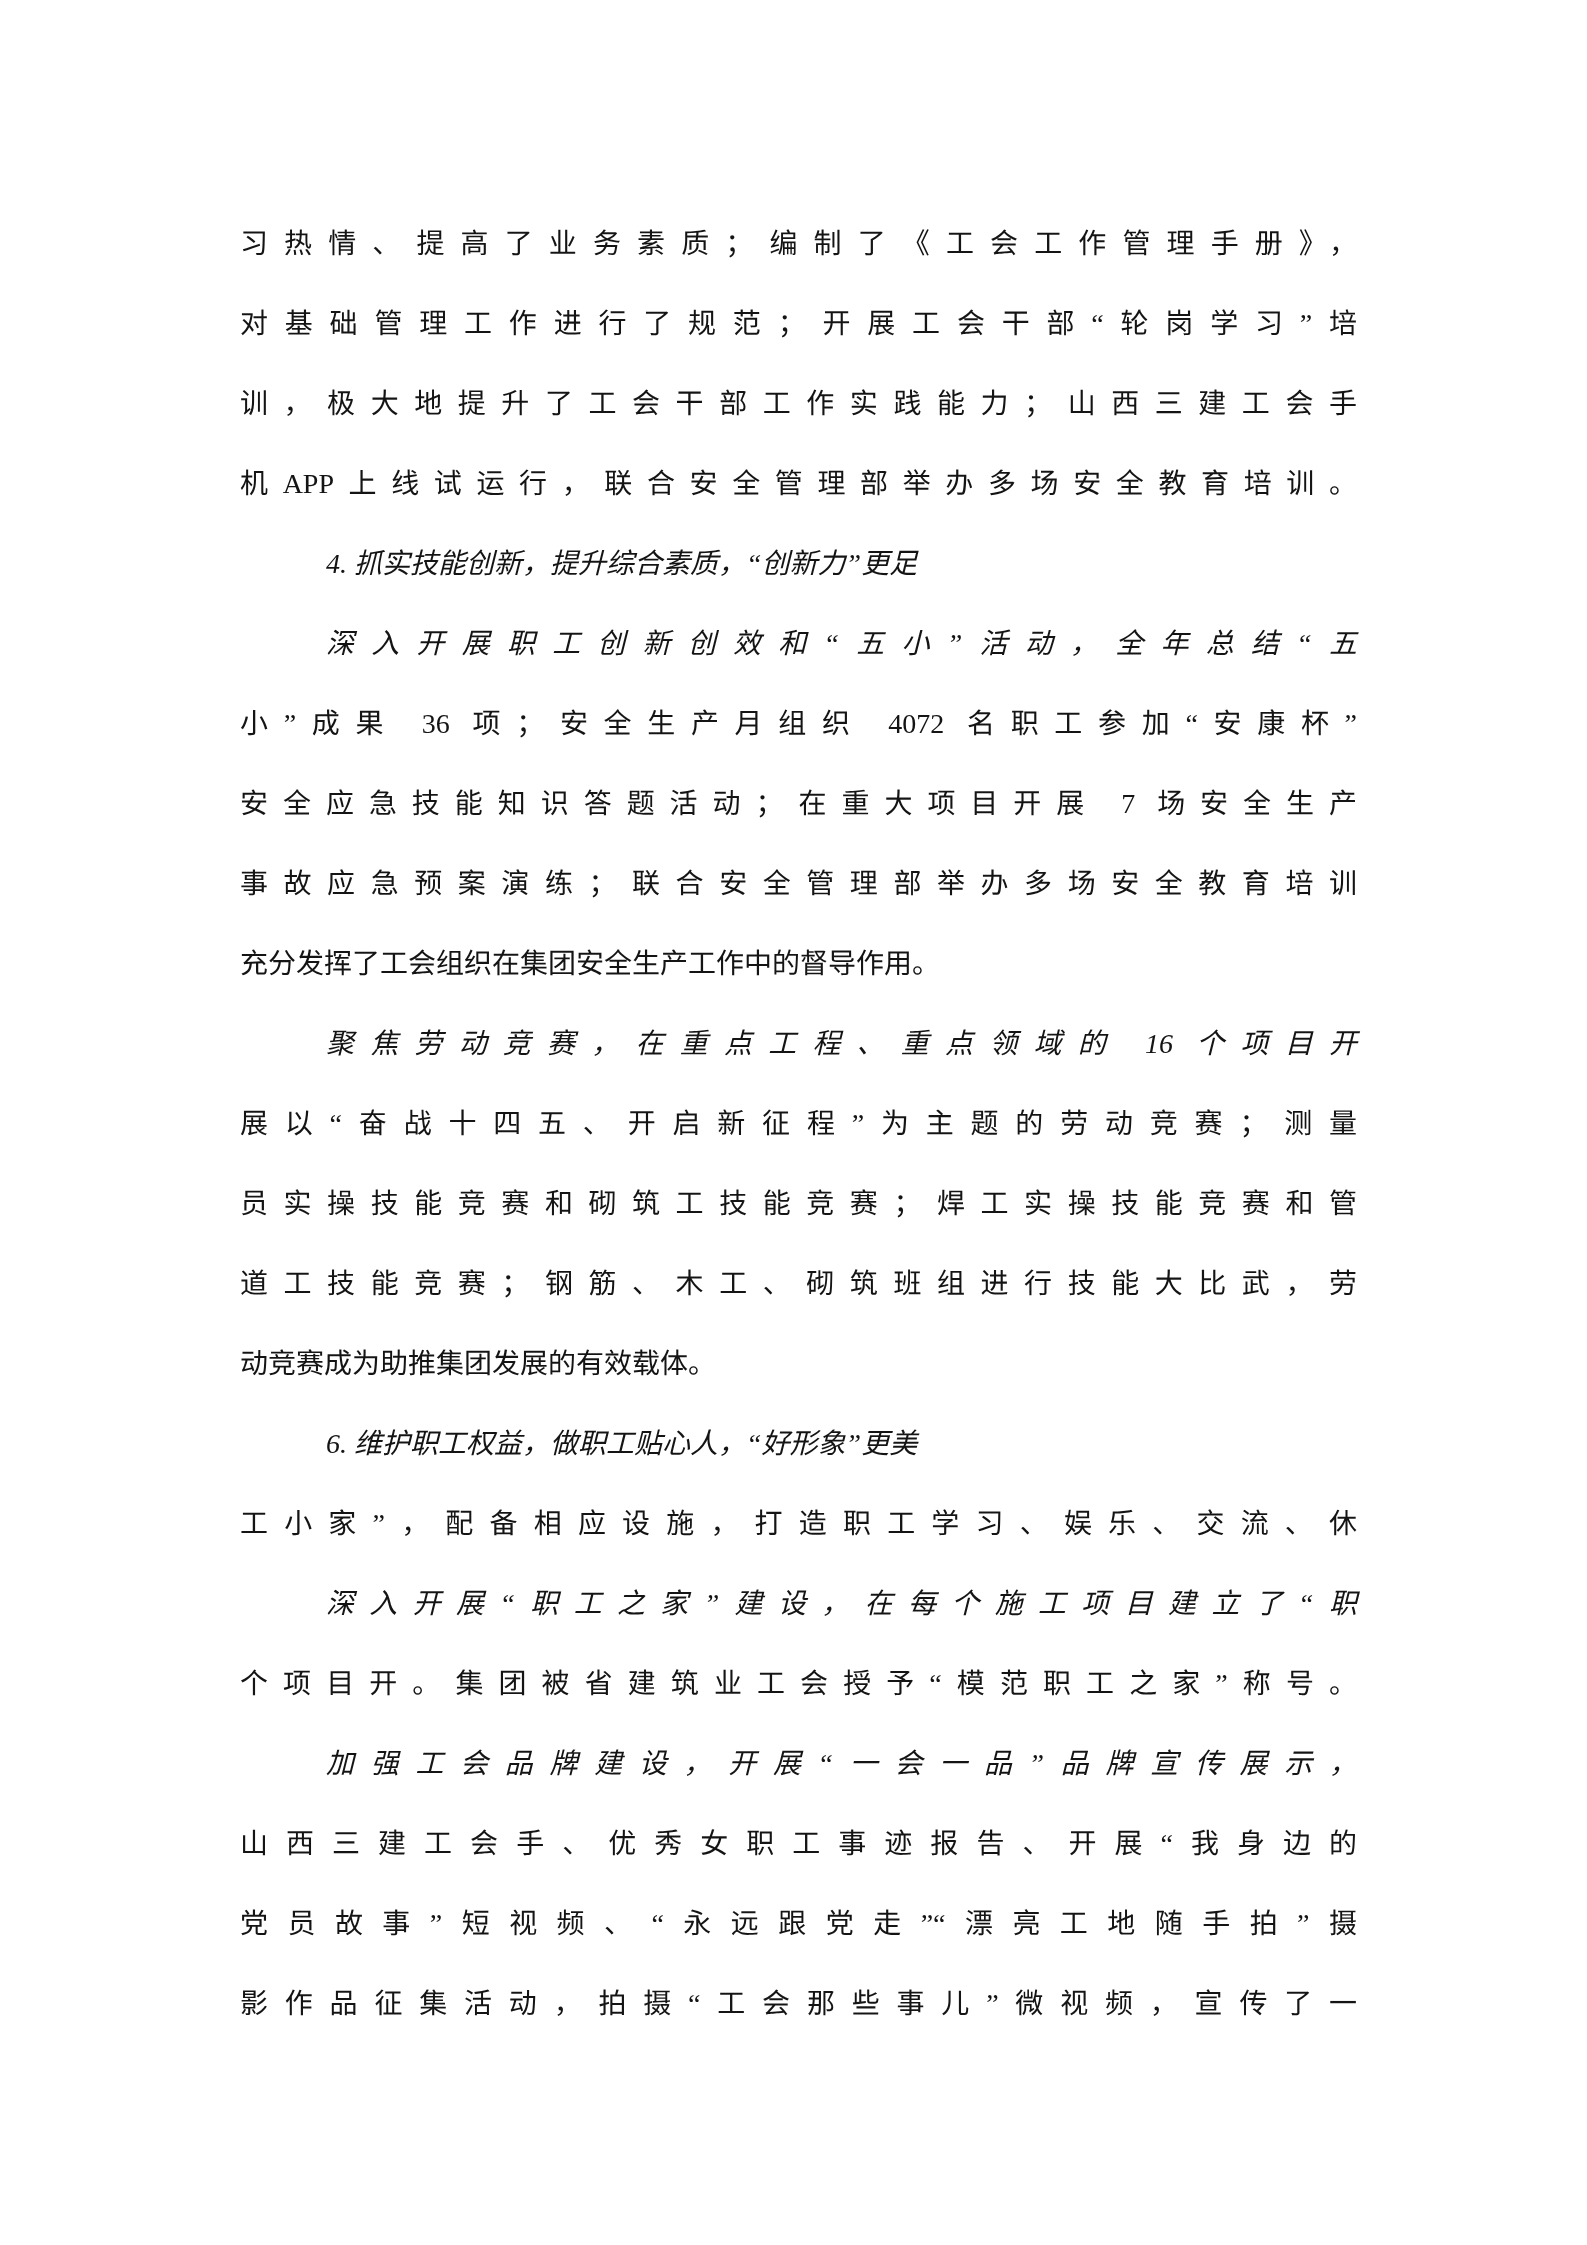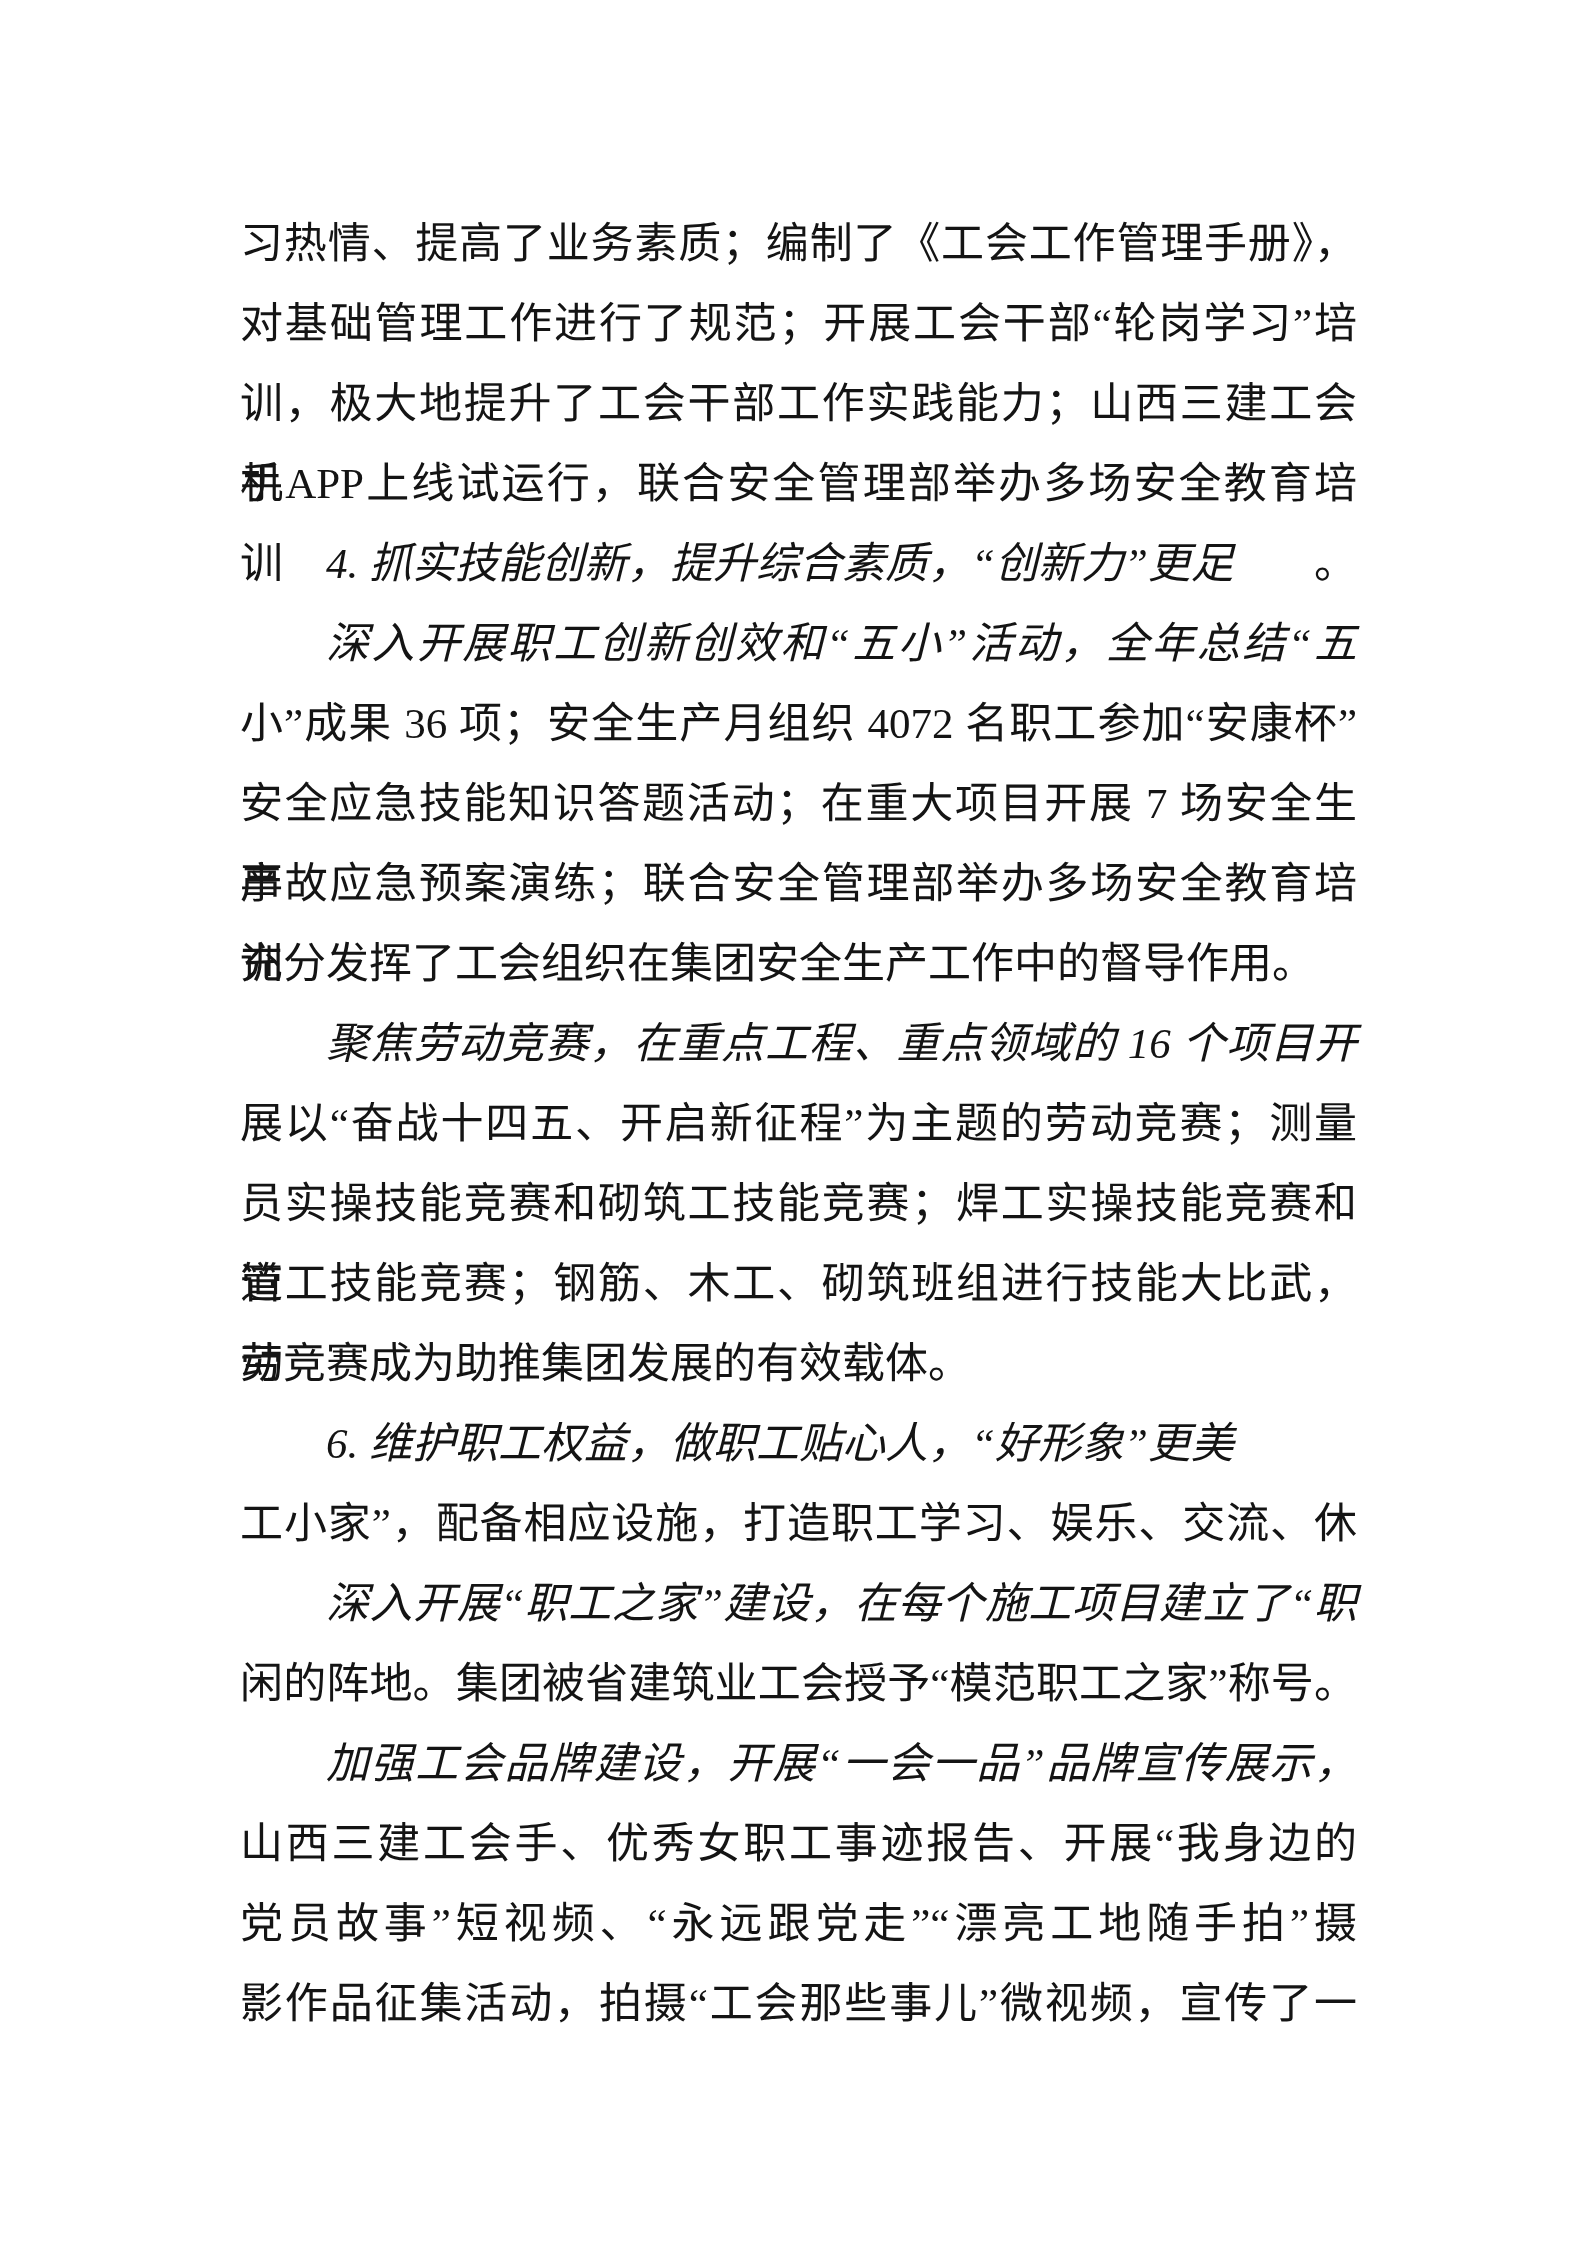--- a/index.html
+++ b/index.html
@@ -18,21 +18,21 @@
   }
   .textblock {
     position: absolute;
     left: 240px;
     top: 204px;
     width: 1117px;
   }
   .line {
     height: 80px;
     line-height: 80px;
-    font-size: 43px;
+    font-size: 28px;
     letter-spacing: 0;
     text-align: left;
   }
   .line.fill {
     text-align: justify;
     text-align-last: justify;
   }
   .line.indent {
     text-indent: 86px;
     font-style: italic;
@@ -54,19 +54,19 @@
       <div class="line fill">事故应急预案演练；联合安全管理部举办多场安全教育培训</div>
       <div class="line">充分发挥了工会组织在集团安全生产工作中的督导作用。</div>
       <div class="line indent fill">聚焦劳动竞赛，在重点工程、重点领域的 16 个项目开</div>
       <div class="line fill">展以“奋战十四五、开启新征程”为主题的劳动竞赛；测量</div>
       <div class="line fill">员实操技能竞赛和砌筑工技能竞赛；焊工实操技能竞赛和管</div>
       <div class="line fill">道工技能竞赛；钢筋、木工、砌筑班组进行技能大比武，劳</div>
       <div class="line">动竞赛成为助推集团发展的有效载体。</div>
       <div class="line indent">6. 维护职工权益，做职工贴心人，“好形象”更美</div>
       <div class="line fill">工小家”，配备相应设施，打造职工学习、娱乐、交流、休</div>
       <div class="line indent fill">深入开展“职工之家”建设，在每个施工项目建立了“职</div>
-      <div class="line fill">闲的阵地。集团被省建筑业工会授予“模范职工之家”称号。</div>
+      <div class="line fill">个项目开。集团被省建筑业工会授予“模范职工之家”称号。</div>
       <div class="line indent fill">加强工会品牌建设，开展“一会一品”品牌宣传展示，</div>
       <div class="line fill">山西三建工会手、优秀女职工事迹报告、开展“我身边的</div>
       <div class="line fill">党员故事”短视频、“永远跟党走”“漂亮工地随手拍”摄</div>
       <div class="line fill">影作品征集活动，拍摄“工会那些事儿”微视频，宣传了一</div>
     </div>
 </div>
 
 </body></html>

